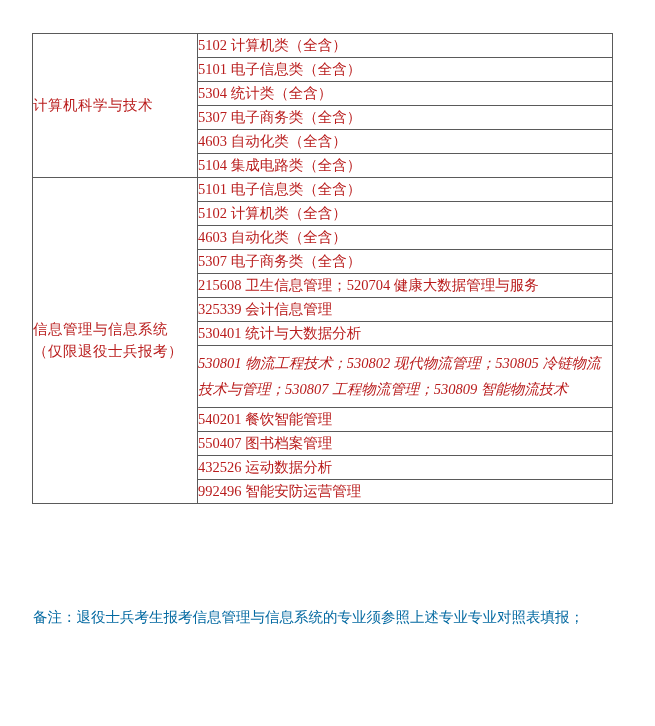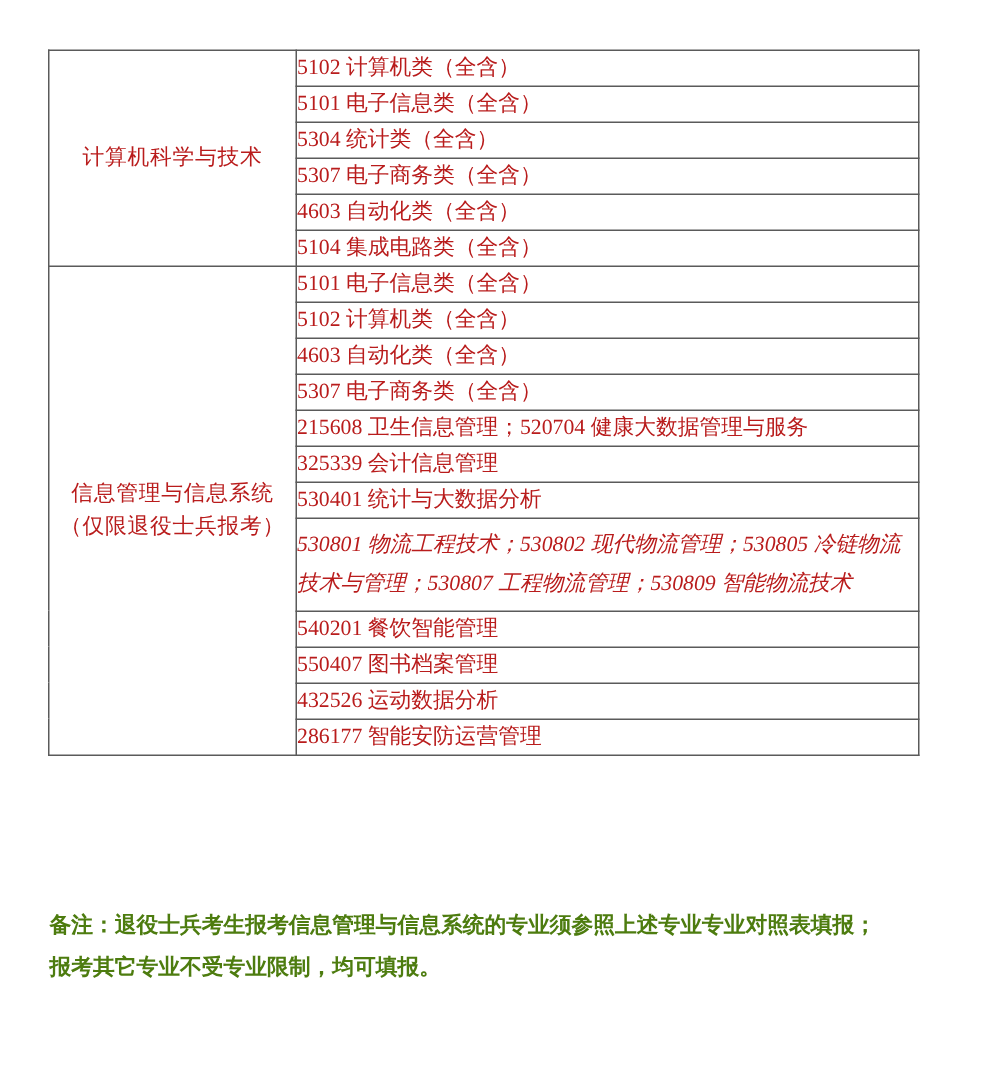--- a/index.html
+++ b/index.html
@@ -34,21 +34,21 @@
   table.major-table td {
     border: 1px solid #5a5a5a;
     padding: 0;
     vertical-align: middle;
     font-size: 14.5px;
     line-height: 1.55;
     color: #b91c1c;
   }
   td.group-label {
     width: 164px;
-    text-align: center;
+    text-align: left;
     padding: 2px 6px;
     letter-spacing: 0.5px;
   }
   td.group-label .lbl-line {
     display: block;
     white-space: nowrap;
   }
   td.group-label .lbl-line + .lbl-line {
     margin-top: 0;
   }
@@ -67,22 +67,21 @@
   tr.section-start > td {
     border-top: 1.6px solid #4a4a4a;
   }
   .footnote {
     position: absolute;
     left: 33px;
     top: 603px;
     width: 590px;
     font-size: 14.5px;
     line-height: 1.95;
-    color: #4d7c0f;
-    font-weight: bold;
+    color: #0369a1;
   }
   .footnote .fn-line {
     display: block;
     white-space: nowrap;
   }
 </style>
 </head>
 <body>
 
 <div class="page">
@@ -144,25 +143,24 @@
         <tr>
           <td class="major-cell">540201 餐饮智能管理</td>
         </tr>
         <tr>
           <td class="major-cell">550407 图书档案管理</td>
         </tr>
         <tr>
           <td class="major-cell">432526 运动数据分析</td>
         </tr>
         <tr>
-          <td class="major-cell">286177 智能安防运营管理</td>
+          <td class="major-cell">992496 智能安防运营管理</td>
         </tr>
 
       </tbody>
     </table>
   </div>
 
   <div class="footnote">
     <span class="fn-line">备注：退役士兵考生报考信息管理与信息系统的专业须参照上述专业专业对照表填报；</span>
-    <span class="fn-line">报考其它专业不受专业限制，均可填报。</span>
   </div>
 
 </div>
 
 </body></html>

